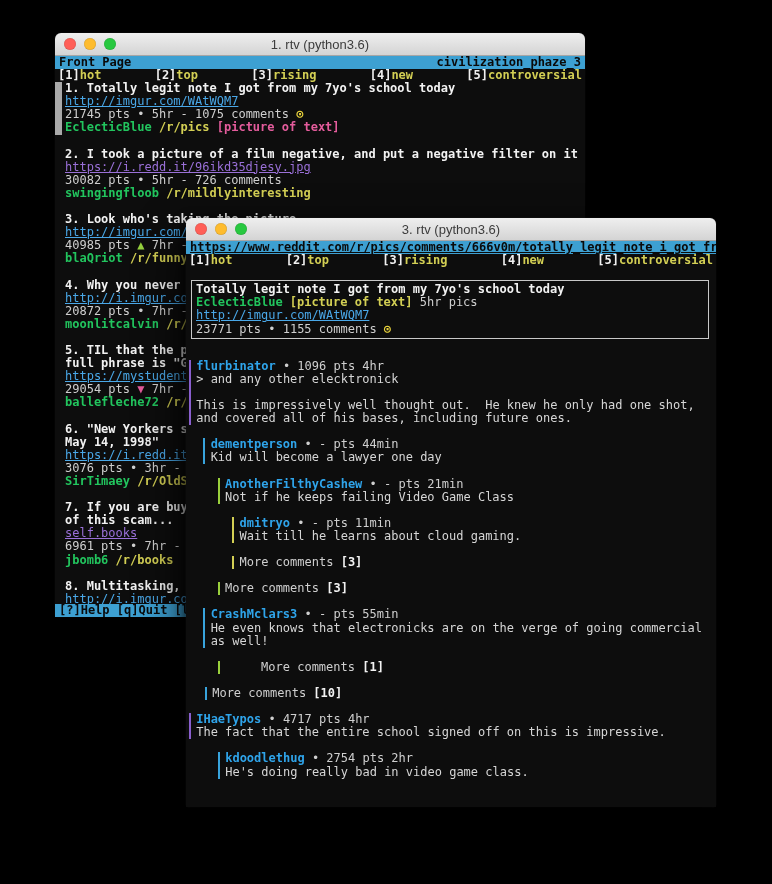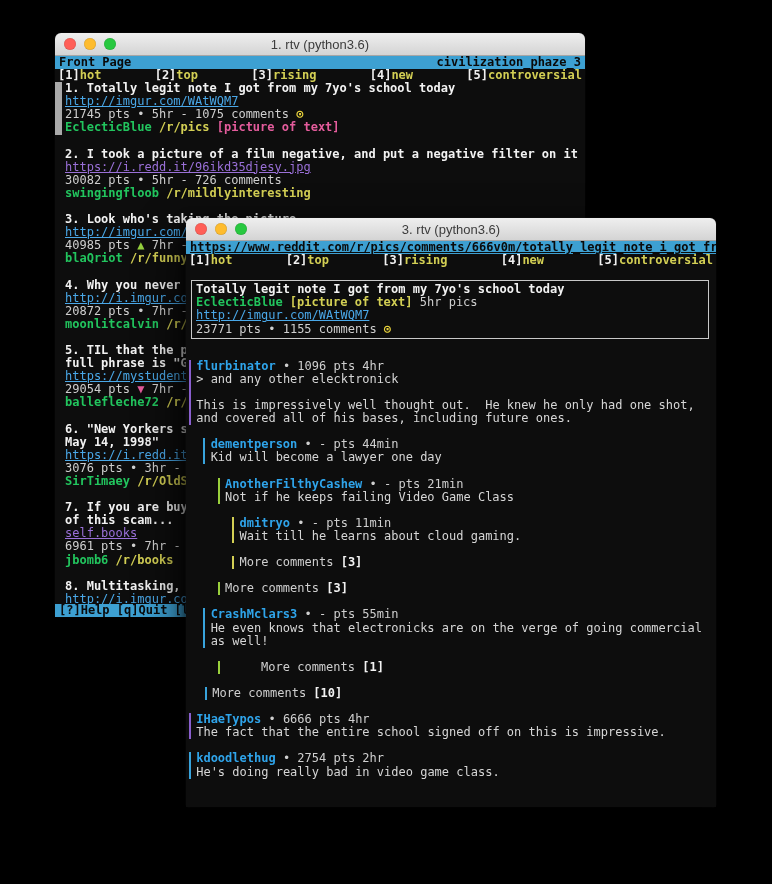--- a/index.html
+++ b/index.html
@@ -201,25 +201,25 @@
           <div class="line"><span class="t-meta">More comments </span><span class="more-count">[1]</span></div>
         </div>
         <div class="sp"></div>
         <div class="comment" style="margin-left: 16px;">
           <div class="cbar" style="background: rgb(56, 163, 220);"></div>
           <div class="line"><span class="t-meta">More comments </span><span class="more-count">[10]</span></div>
         </div>
         <div class="sp"></div>
         <div class="comment" style="margin-left: 0px;">
           <div class="cbar" style="background: rgb(138, 95, 206);"></div>
-          <div class="line"><span class="cauthor">IHaeTypos</span><span class="cmeta"> • 6666 pts 4hr</span></div>
+          <div class="line"><span class="cauthor">IHaeTypos</span><span class="cmeta"> • 4717 pts 4hr</span></div>
           <div class="line">The fact that the entire school signed off on this is impressive.</div>
         </div>
         <div class="sp"></div>
-        <div class="comment" style="margin-left: 0;">
+        <div class="comment" style="margin-left: 29px;">
           <div class="cbar" style="background: rgb(56, 163, 220);"></div>
           <div class="line"><span class="cauthor">kdoodlethug</span><span class="cmeta"> • 2754 pts 2hr</span></div>
           <div class="line">He's doing really bad in video game class.</div>
         </div>
         <div class="sp"></div>
       </div>
   </div>
 </div>
 
 </body></html>

